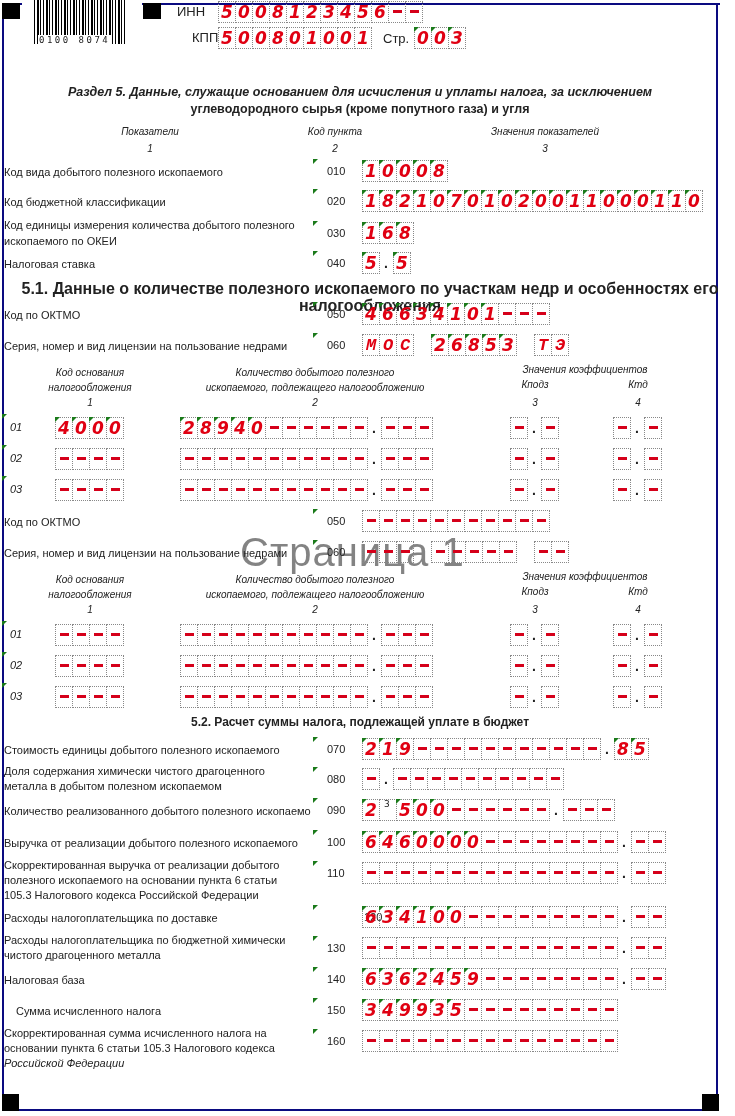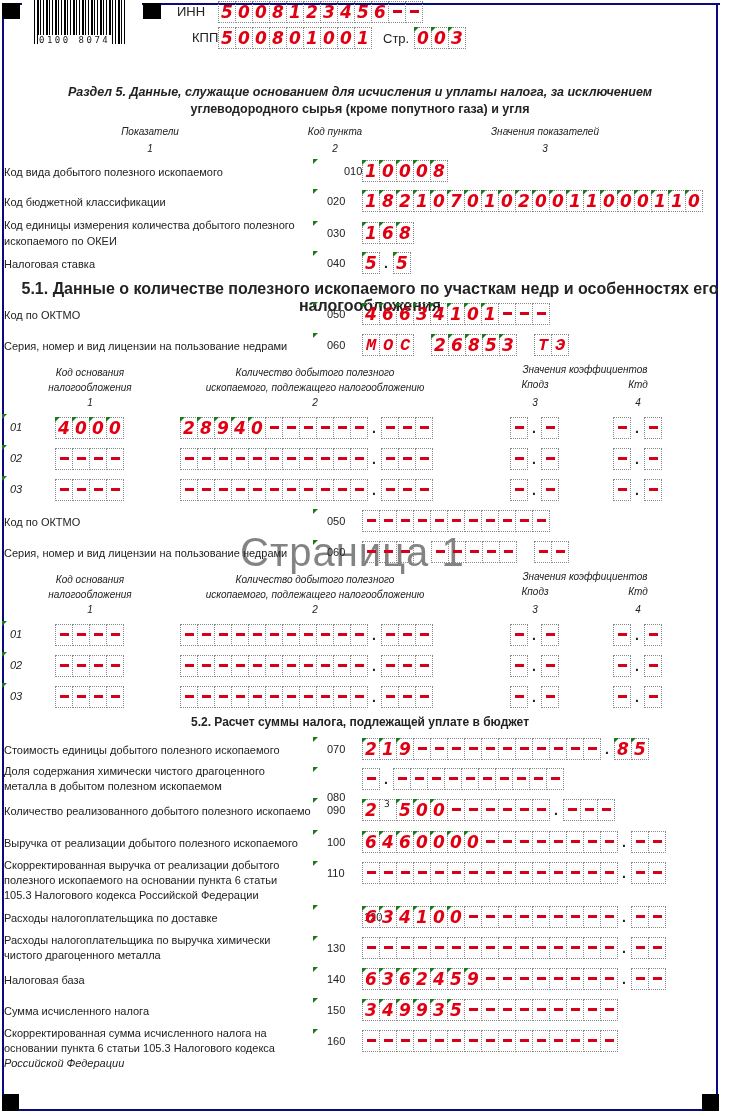--- a/index.html
+++ b/index.html
@@ -93,21 +93,21 @@
 <div class="title" style="top:280px;font-size:16px;left:20px;width:700px;">5.1. Данные о количестве полезного ископаемого по участкам недр и особенностях его налогообложения</div>
 <div id="sec51"></div>
 
 <div class="watermark">Страница 1</div>
 
 <div class="title" style="top:714px;font-size:12px;">5.2. Расчет суммы налога, подлежащей уплате в бюджет</div>
 <div id="sec52"></div>
 
 <div class="lbl" style="left:4px;top:165px;">Код вида добытого полезного ископаемого</div>
 <div class="tick-mark" style="left:314px;top:160px;"></div>
-<div class="code" style="left:344px;top:165px;">010</div>
+<div class="code" style="left:327px;top:165px;">010</div>
 <div class="cells" style="left:362px;top:160px;">
     <div class="cell tick">1</div>
     <div class="cell tick">0</div>
     <div class="cell tick">0</div>
     <div class="cell tick">0</div>
     <div class="cell tick">8</div>
   </div>
 <div class="lbl" style="left:4px;top:195px;">Код бюджетной классификации</div>
 <div class="tick-mark" style="left:314px;top:190px;"></div>
 <div class="code" style="left:327px;top:195px;">020</div>
@@ -466,21 +466,21 @@
     <div class="cell"><span class="dash"></span></div>
     <div class="cell"><span class="dash"></span></div>
     <div class="cell"><span class="dash"></span></div>
     <div class="dot">.</div>
     <div class="cell tick">8</div>
     <div class="cell tick">5</div>
   </div>
 <div class="lbl" style="left:4px;top:764px;">Доля содержания химически чистого драгоценного</div>
 <div class="lbl" style="left:4px;top:779px;">металла в добытом полезном ископаемом</div>
 <div class="tick-mark" style="left:314px;top:768px;"></div>
-<div class="code" style="left:327px;top:773px;margin-top:18px;">080</div>
+<div class="code" style="left:327px;top:773px;">080</div>
 <div class="cells" style="left:362px;top:768px;">
     <div class="cell"><span class="dash"></span></div>
     <div class="dot">.</div>
     <div class="cell"><span class="dash"></span></div>
     <div class="cell"><span class="dash"></span></div>
     <div class="cell"><span class="dash"></span></div>
     <div class="cell"><span class="dash"></span></div>
     <div class="cell"><span class="dash"></span></div>
     <div class="cell"><span class="dash"></span></div>
     <div class="cell"><span class="dash"></span></div>
@@ -574,21 +574,21 @@
     <div class="cell"><span class="dash"></span></div>
     <div class="cell"><span class="dash"></span></div>
     <div class="cell"><span class="dash"></span></div>
     <div class="cell"><span class="dash"></span></div>
     <div class="cell"><span class="dash"></span></div>
     <div class="cell"><span class="dash"></span></div>
     <div class="dot">.</div>
     <div class="cell"><span class="dash"></span></div>
     <div class="cell"><span class="dash"></span></div>
   </div>
-<div class="lbl" style="left:4px;top:933px;">Расходы налогоплательщика по выручка химически</div>
+<div class="lbl" style="left:4px;top:933px;">Расходы налогоплательщика по бюджетной химически</div>
 <div class="lbl" style="left:4px;top:948px;">чистого драгоценного металла</div>
 <div class="tick-mark" style="left:314px;top:937px;"></div>
 <div class="code" style="left:327px;top:942px;">130</div>
 <div class="cells" style="left:362px;top:937px;">
     <div class="cell"><span class="dash"></span></div>
     <div class="cell"><span class="dash"></span></div>
     <div class="cell"><span class="dash"></span></div>
     <div class="cell"><span class="dash"></span></div>
     <div class="cell"><span class="dash"></span></div>
     <div class="cell"><span class="dash"></span></div>
@@ -621,21 +621,21 @@
     <div class="cell"><span class="dash"></span></div>
     <div class="cell"><span class="dash"></span></div>
     <div class="cell"><span class="dash"></span></div>
     <div class="cell"><span class="dash"></span></div>
     <div class="cell"><span class="dash"></span></div>
     <div class="cell"><span class="dash"></span></div>
     <div class="dot">.</div>
     <div class="cell"><span class="dash"></span></div>
     <div class="cell"><span class="dash"></span></div>
   </div>
-<div class="lbl" style="left:4px;top:1004px;">Сумма исчисленного налога</div>
+<div class="lbl" style="left:16px;top:1004px;">Сумма исчисленного налога</div>
 <div class="tick-mark" style="left:314px;top:999px;"></div>
 <div class="code" style="left:327px;top:1004px;">150</div>
 <div class="cells" style="left:362px;top:999px;">
     <div class="cell tick">3</div>
     <div class="cell tick">4</div>
     <div class="cell tick">9</div>
     <div class="cell tick">9</div>
     <div class="cell tick">3</div>
     <div class="cell tick">5</div>
     <div class="cell"><span class="dash"></span></div>

